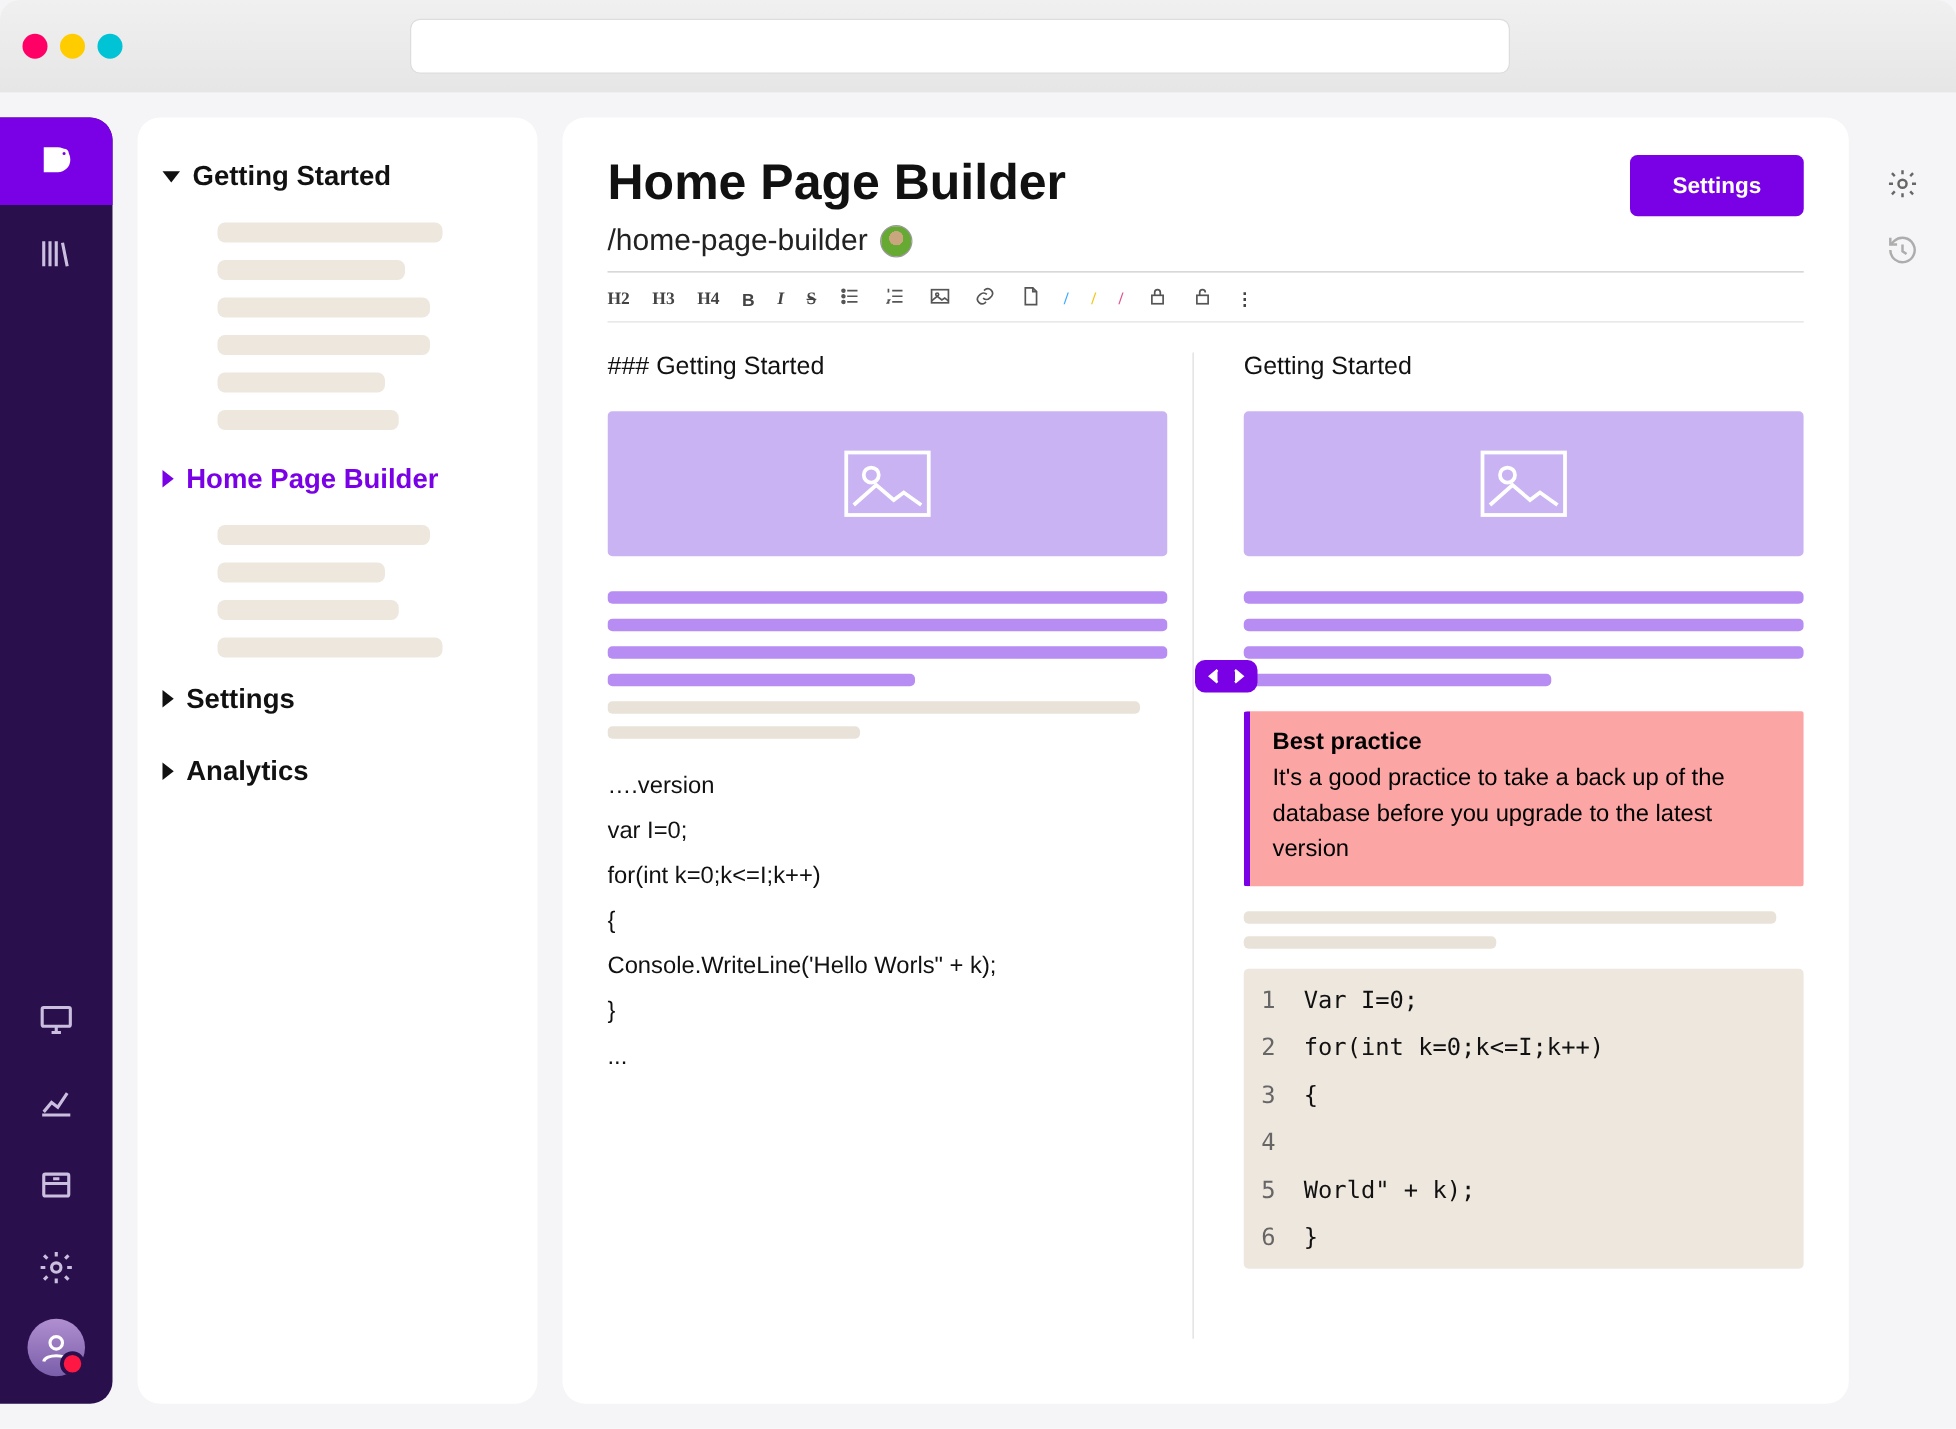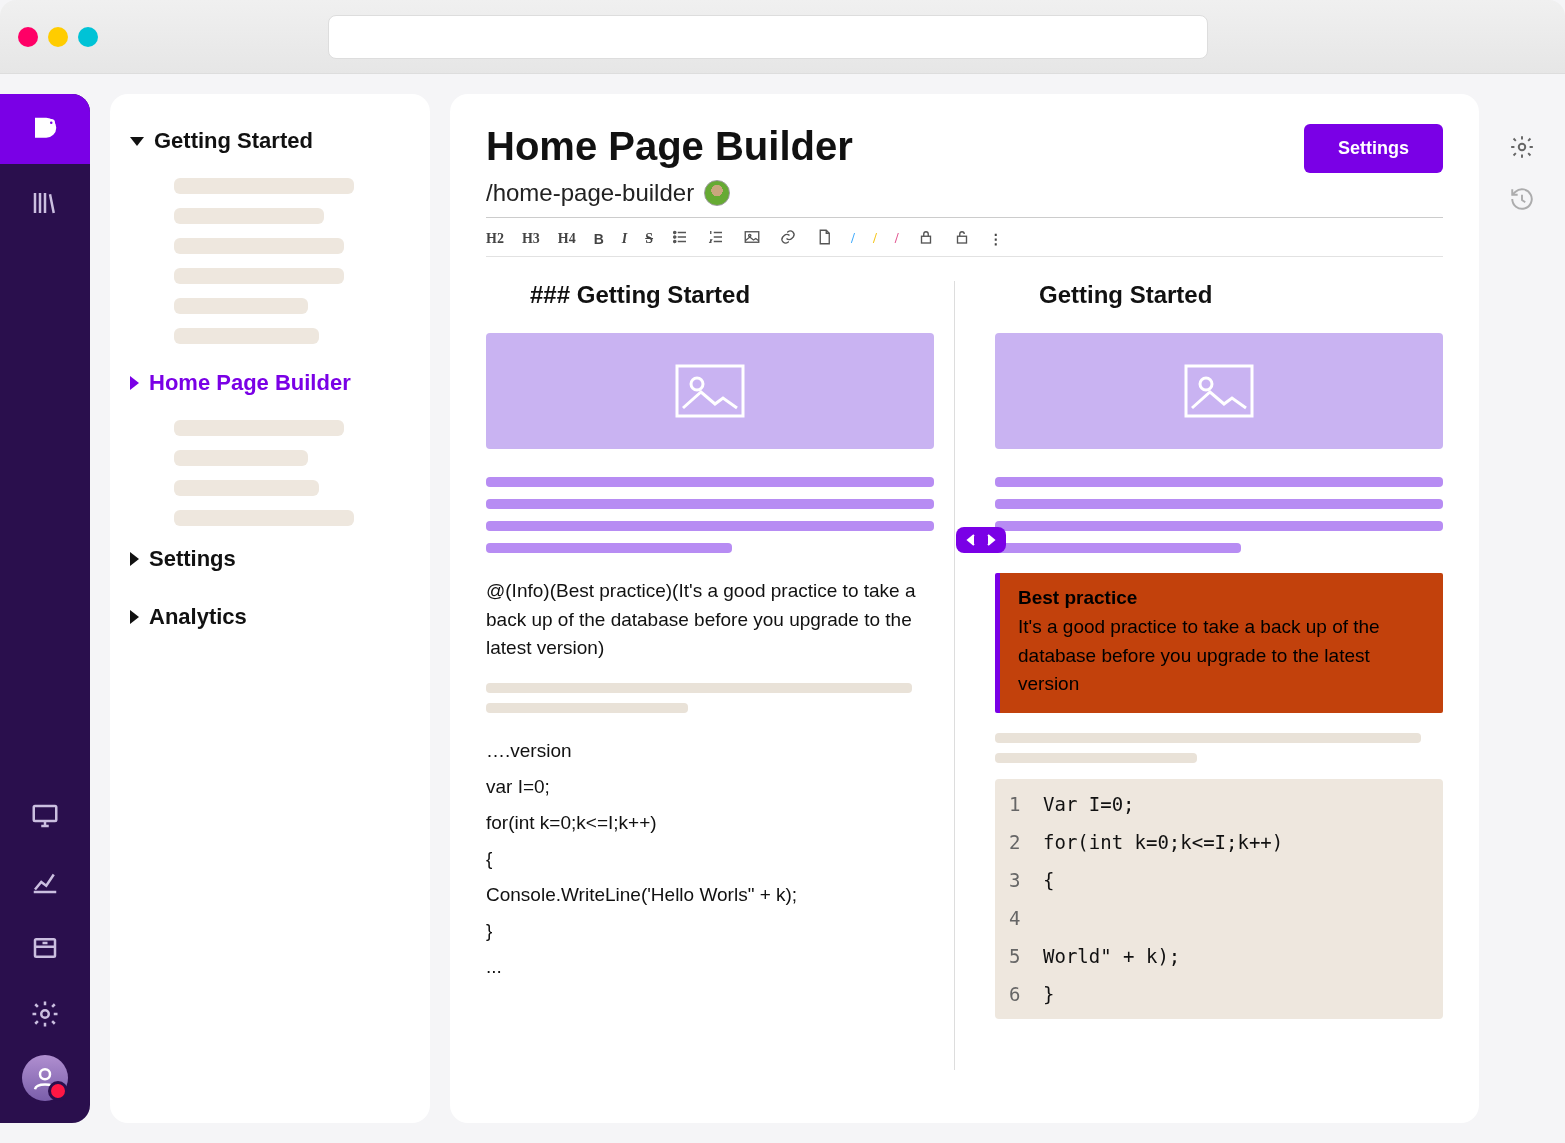--- a/index.html
+++ b/index.html
@@ -46,26 +46,26 @@
 .toolbar { display:flex; align-items:center; gap:18px; padding:10px 0 6px 0; color:#555; font-size:14px; user-select:none; border-bottom:1px solid #e2e2e2;}
 .toolbar .tb { font-weight:700; cursor:pointer; font-family: Georgia, serif; font-size:14px; color:#444;}
 .toolbar .slash{ font-weight:900;}
 .toolbar .slash.blue{color:#3da9fc;} .toolbar .slash.yellow{color:#f5c518;} .toolbar .slash.red{color:#e0508d;}
 .toolbar .dots{letter-spacing:2px;}
 .toolbar svg{width:18px;height:18px;stroke:#555;fill:none;stroke-width:1.8;}
 
 .split { display:flex; gap:40px; margin-top:24px; position:relative; height: calc(100% - 200px);}
 .pane { flex:1; overflow:hidden; }
 .pane.right { border-left:1px solid #ddd; padding-left:40px; margin-left:-20px;}
-.pane h3 { font-size:24px; font-weight:700; margin-bottom:24px; color:#111;margin-left:44px;}
+.pane h3 { font-size:20px; font-weight:400; margin-bottom:24px; color:#111;}
 .img-placeholder { background:#c9b3f2; height:116px; border-radius:4px; display:flex; align-items:center; justify-content:center; margin-bottom:28px;}
 .img-placeholder svg{stroke:#fff;fill:none;stroke-width:3;}
 .lines .ln{ height:10px; background:#b78cf3; border-radius:4px; margin:12px 0;}
 .plain-text { font-size:19px; color:#111; line-height:1.5; margin:24px 0 20px;}
-.callout { background:#c2410c; border-left:5px solid #7a00e6; padding:14px 18px; border-radius:2px; margin:20px 0;}
+.callout { background:#fca5a5; border-left:5px solid #7a00e6; padding:14px 18px; border-radius:2px; margin:20px 0;}
 .callout-title{font-weight:700; font-size:19px; margin-bottom:4px;}
 .callout-body{font-size:19px; line-height:1.5;}
 .sk2 { height:10px; background:#e9e2d8; border-radius:4px; margin:10px 0;}
 .code-raw { font-size:19px; line-height:1.9; color:#111;}
 .code-block { background:#eee7de; border-radius:4px; padding:6px 14px; font-size:19px; line-height:2; font-family: ui-monospace, Menlo, monospace; color:#111;}
 .code-block .row{display:flex;}
 .code-block .num{width:34px; color:#666;}
 .split-knob { position:absolute; top:246px; left:50%; transform:translateX(-18%); background:#7a00e6; color:#fff; width:50px; height:26px; border-radius:8px; display:flex; align-items:center; justify-content:center; font-size:14px; letter-spacing:2px; z-index:4; cursor:ew-resize;}
 .split-knob svg{stroke:#fff;fill:#fff;}
 
@@ -226,21 +226,20 @@
               <circle cx="22" cy="20" r="6"></circle>
               <path d="M8 44l18-16 14 12 8-6 14 10"></path>
             </svg>
         </div>
         <div class="lines">
             <div class="ln"></div>
             <div class="ln"></div>
             <div class="ln"></div>
             <div class="ln" style="width:55%"></div>
           </div>
-        <div class="plain-text">@(Info)(Best practice)(It's a good practice to take a back up of the database before you upgrade to the latest version)</div>
         <div>
             <div class="sk2" style="width:95%"></div>
             <div class="sk2" style="width:45%"></div>
           </div>
         <div class="code-raw" style="margin-top:20px">
           <div>….version</div>
           <div>var I=0;</div>
           <div>for(int k=0;k&lt;=I;k++)</div>
           <div>{</div>
           <div>    Console.WriteLine('Hello Worls" + k);</div>

